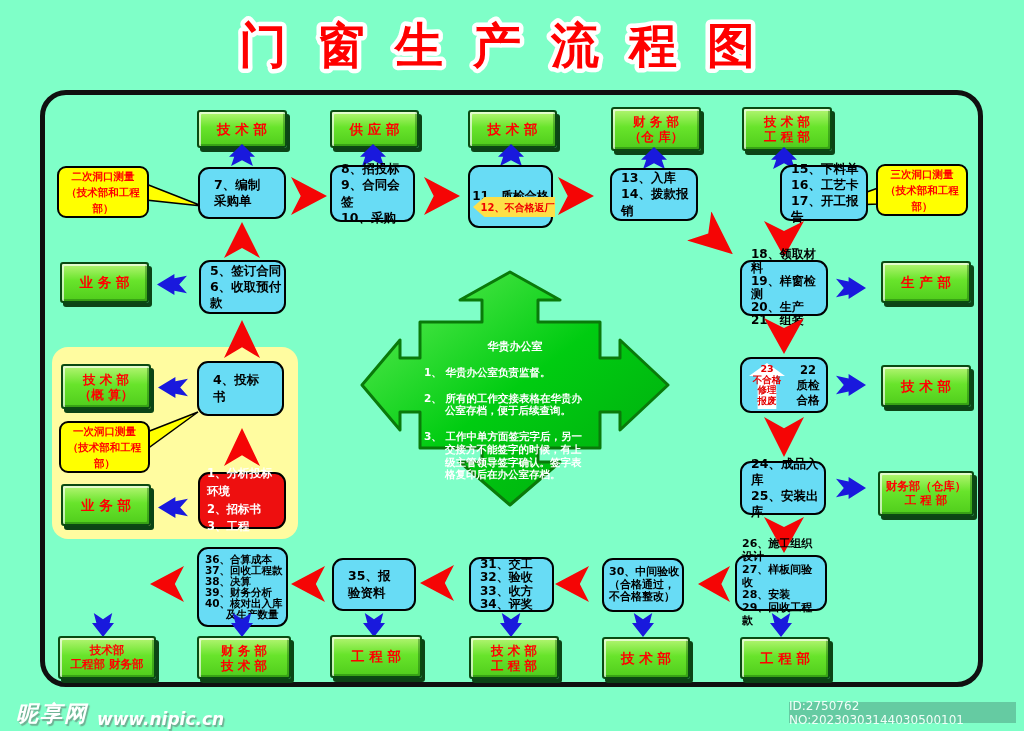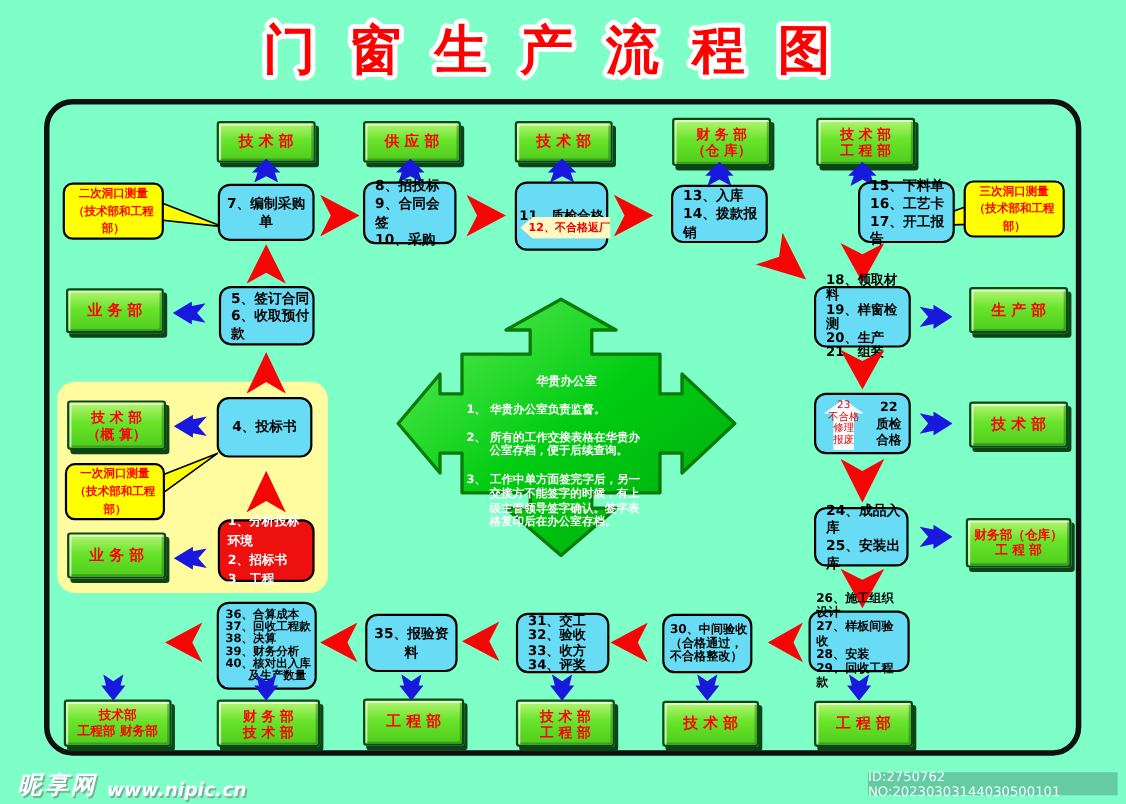--- a/index.html
+++ b/index.html
@@ -17,21 +17,21 @@
         border:2px solid #0a4a12;border-radius:3px;
         box-shadow:inset 2px 2px 0 rgba(255,255,255,.65),
                    inset -2px -2px 0 rgba(10,80,10,.35),
                    3px 4px 0 #0c4416;}
   .dept.sm{font-size:12.5px;}
   .dept.xs{font-size:11.5px;}
   
   .proc{position:absolute;background:#68dcf5;border:2px solid #000;border-radius:11px;
         color:#000;font-weight:bold;font-size:12.5px;line-height:1.3;white-space:pre-line;
         display:flex;align-items:center;padding:2px 2px 2px 9px;box-sizing:border-box;}
-  .proc.center{justify-content:center;text-align:center;padding:2px;}
+  .proc.center{justify-content:center;text-align:left;padding:14px;}
   .proc.c4{font-size:12px;line-height:1.1;}
   .proc.dense{font-size:10.5px;line-height:1.05;padding-left:6px;}
   .proc.dense2{font-size:11px;line-height:1.18;padding-left:5px;}
   .proc.blk{display:block;padding:0;}
   .redbox{position:absolute;background:#ee0f0f;border:2px solid #000;border-radius:11px;
         color:#fff;font-weight:bold;font-size:11.5px;line-height:1.55;white-space:pre-line;
         display:flex;align-items:center;padding:2px 2px 2px 7px;box-sizing:border-box;}
   .callout{position:absolute;background:#ffff00;border:2px solid #000;border-radius:9px;
         color:#ff0000;font-weight:bold;font-size:10.5px;line-height:1.55;display:flex;
         align-items:center;justify-content:center;text-align:center;white-space:pre-line;
@@ -43,28 +43,28 @@
   .r-right{clip-path:polygon(0 0,100% 50%,0 100%,27% 50%);}
   .r-left{clip-path:polygon(100% 0,0 50%,100% 100%,73% 50%);}
   .r-up{clip-path:polygon(0 100%,50% 0,100% 100%,50% 72%);}
   .r-down{clip-path:polygon(0 0,50% 28%,100% 0,50% 100%);}
   .b-up{clip-path:polygon(8% 100%,20% 58%,0 58%,50% 0,100% 58%,80% 58%,92% 100%,50% 74%);}
   .b-down{clip-path:polygon(8% 0,50% 26%,92% 0,80% 42%,100% 42%,50% 100%,0 42%,20% 42%);}
   .b-left{clip-path:polygon(100% 8%,74% 50%,100% 92%,58% 80%,58% 100%,0 50%,58% 0,58% 20%);}
   .b-right{clip-path:polygon(0 8%,26% 50%,0 92%,42% 80%,42% 100%,100% 50%,42% 0,42% 20%);}
   
   .p11line{margin-top:6px;text-align:center;font-size:12px;font-weight:bold;}
-  .warrow-left{position:absolute;left:3px;top:30px;width:75px;height:20px;background:#fef9c3;
+  .warrow-left{position:absolute;left:3px;top:30px;width:75px;height:20px;background:#fde047;
         clip-path:polygon(0 50%,14% 0,100% 0,100% 100%,14% 100%);
         display:flex;align-items:center;justify-content:center;padding-left:7px;
         color:#f00000;font-size:10px;font-weight:bold;white-space:nowrap;}
   .warrow-up{position:absolute;left:7px;top:4px;width:36px;height:46px;background:#fff;
         clip-path:polygon(50% 0,100% 28%,76% 28%,76% 100%,24% 100%,24% 28%,0 28%);}
   .t23{position:absolute;left:0;top:5px;width:50px;color:#e40000;font-size:9.5px;
-        line-height:1.12;text-align:center;white-space:pre-line;font-weight:normal;}
+        line-height:1.12;text-align:center;white-space:pre-line;font-weight:bold;}
   .t22{position:absolute;left:50px;top:4px;width:32px;color:#000;font-size:11.5px;
         line-height:1.3;text-align:center;white-space:pre-line;font-weight:bold;}
   
   .cross-text{position:absolute;left:424px;top:327px;width:182px;color:#fff;
         font-weight:bold;font-size:10.5px;line-height:1.22;white-space:pre-line;}
   .ct{text-align:center;font-size:11px;}
   
   .wm{position:absolute;left:16px;top:699px;display:flex;align-items:flex-end;gap:9px;
       color:#fff;font-style:italic;font-weight:bold;
       text-shadow:1.5px 1.5px 1px rgba(110,165,140,.9);}

